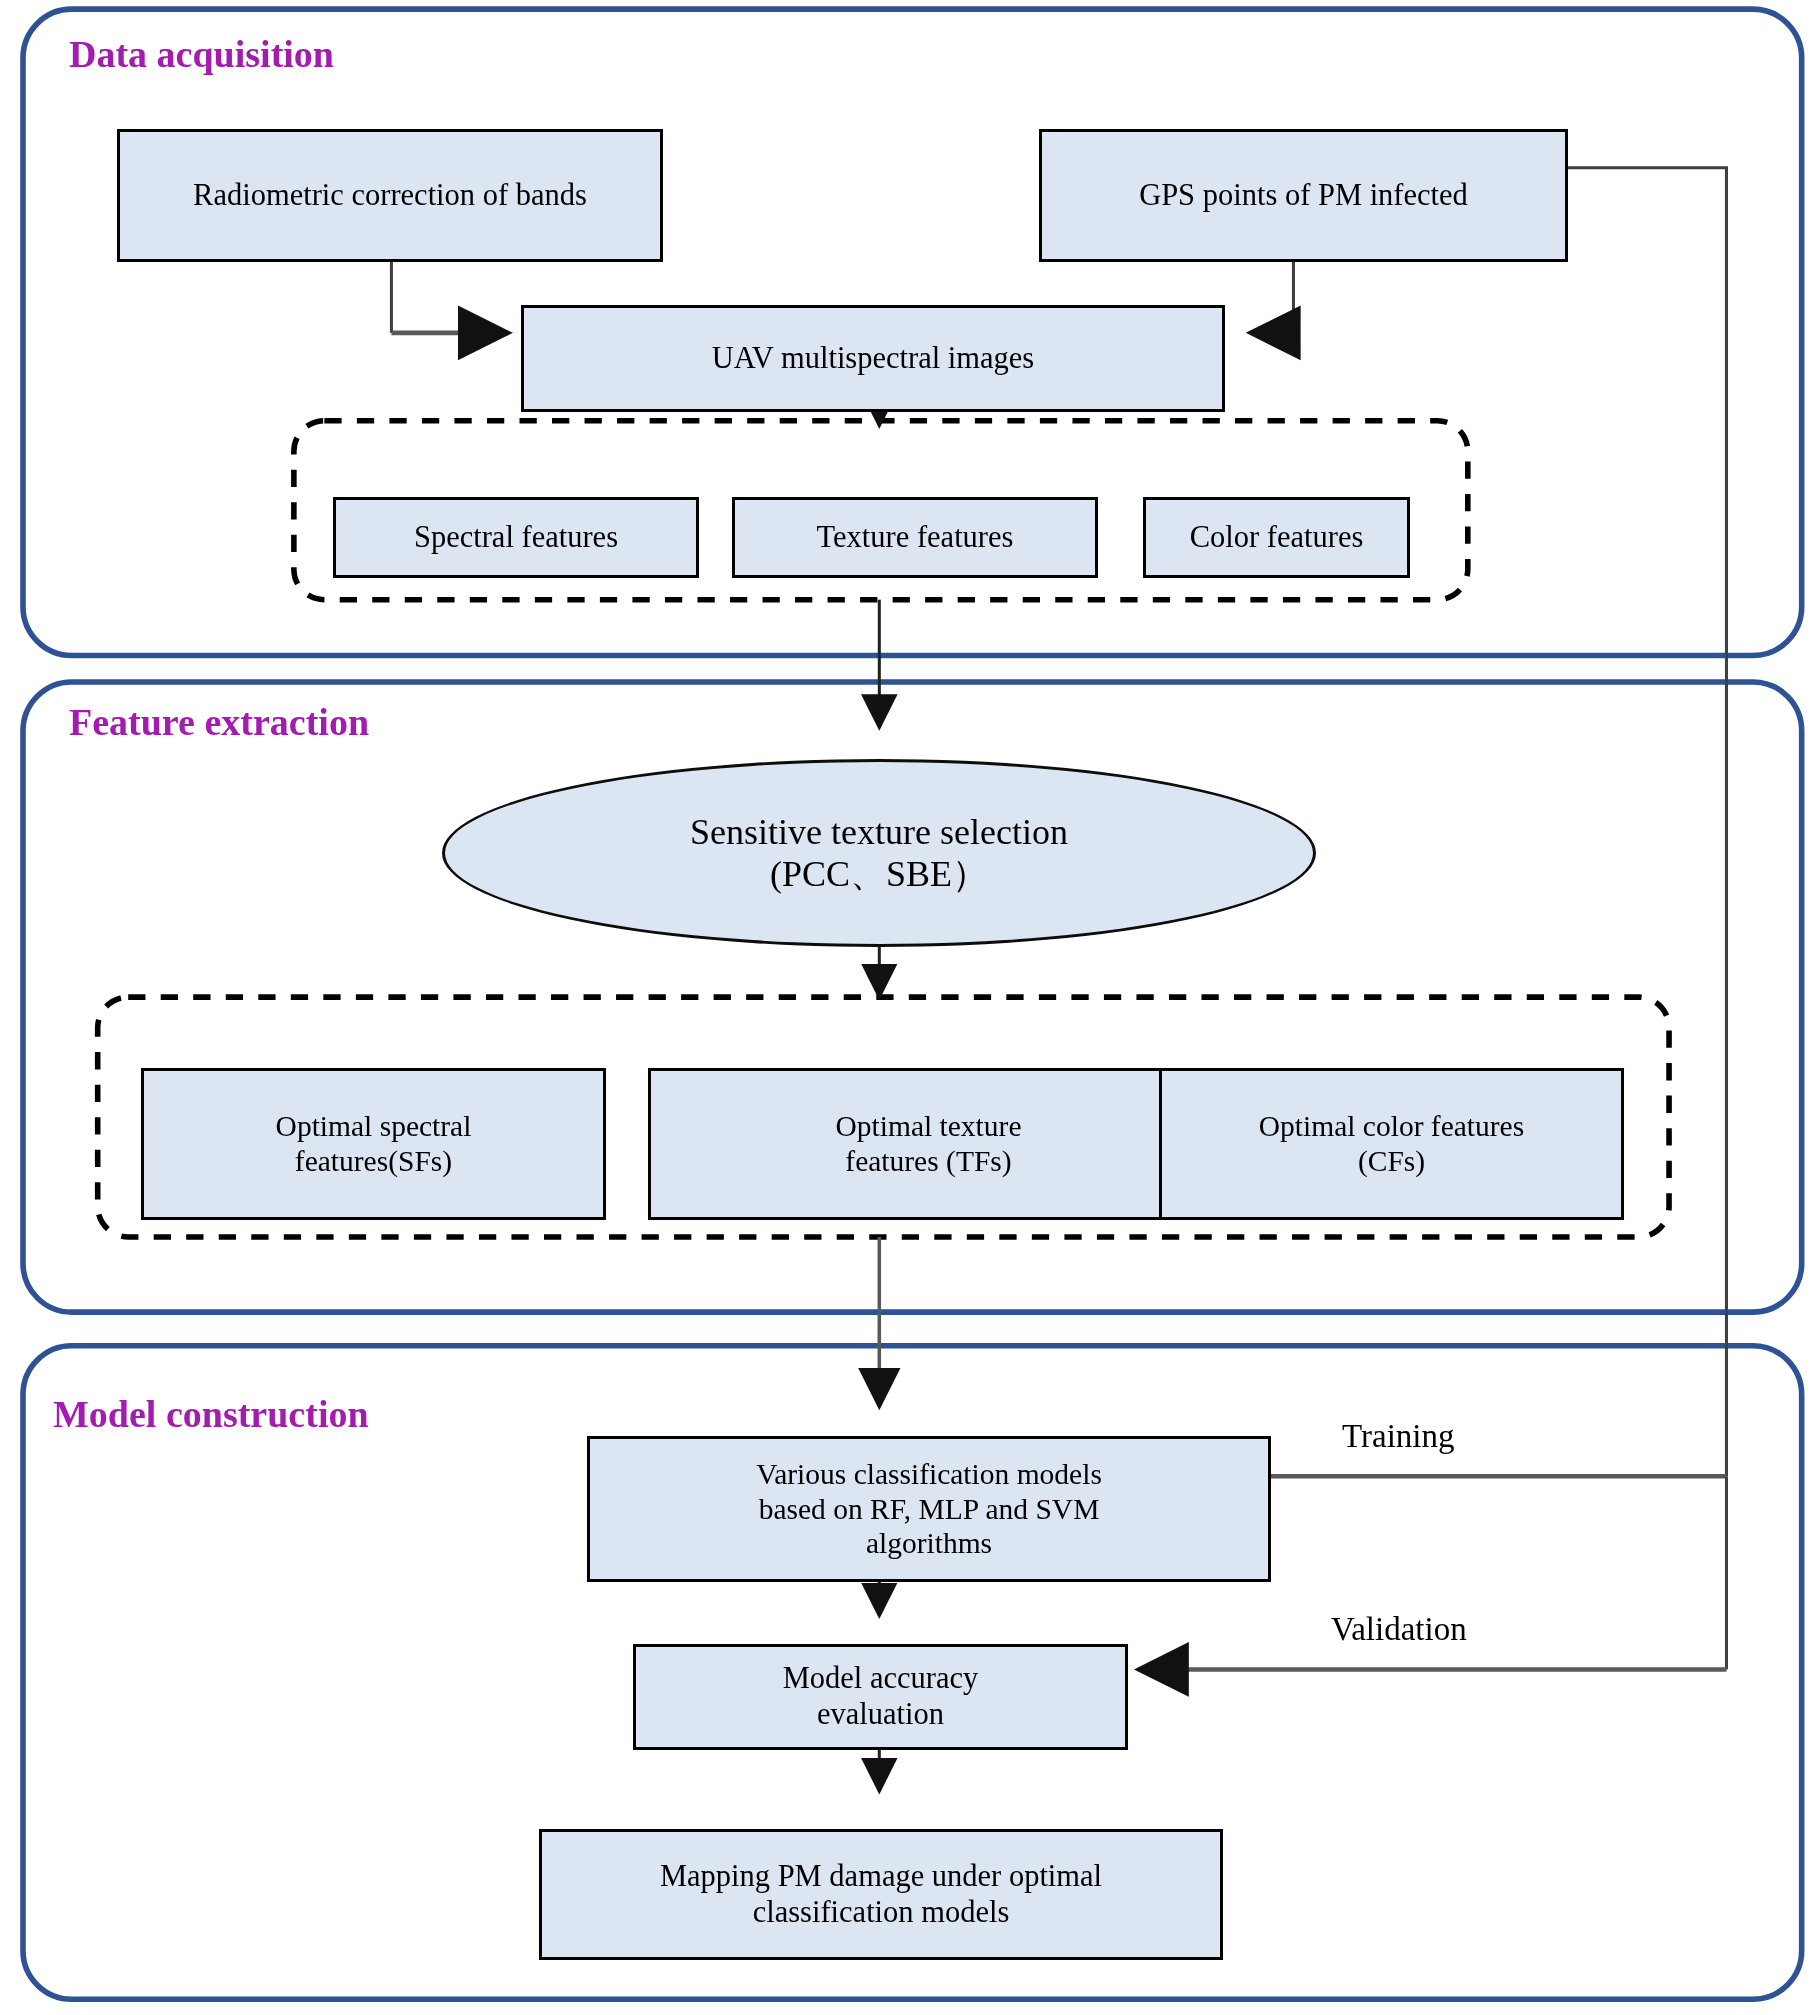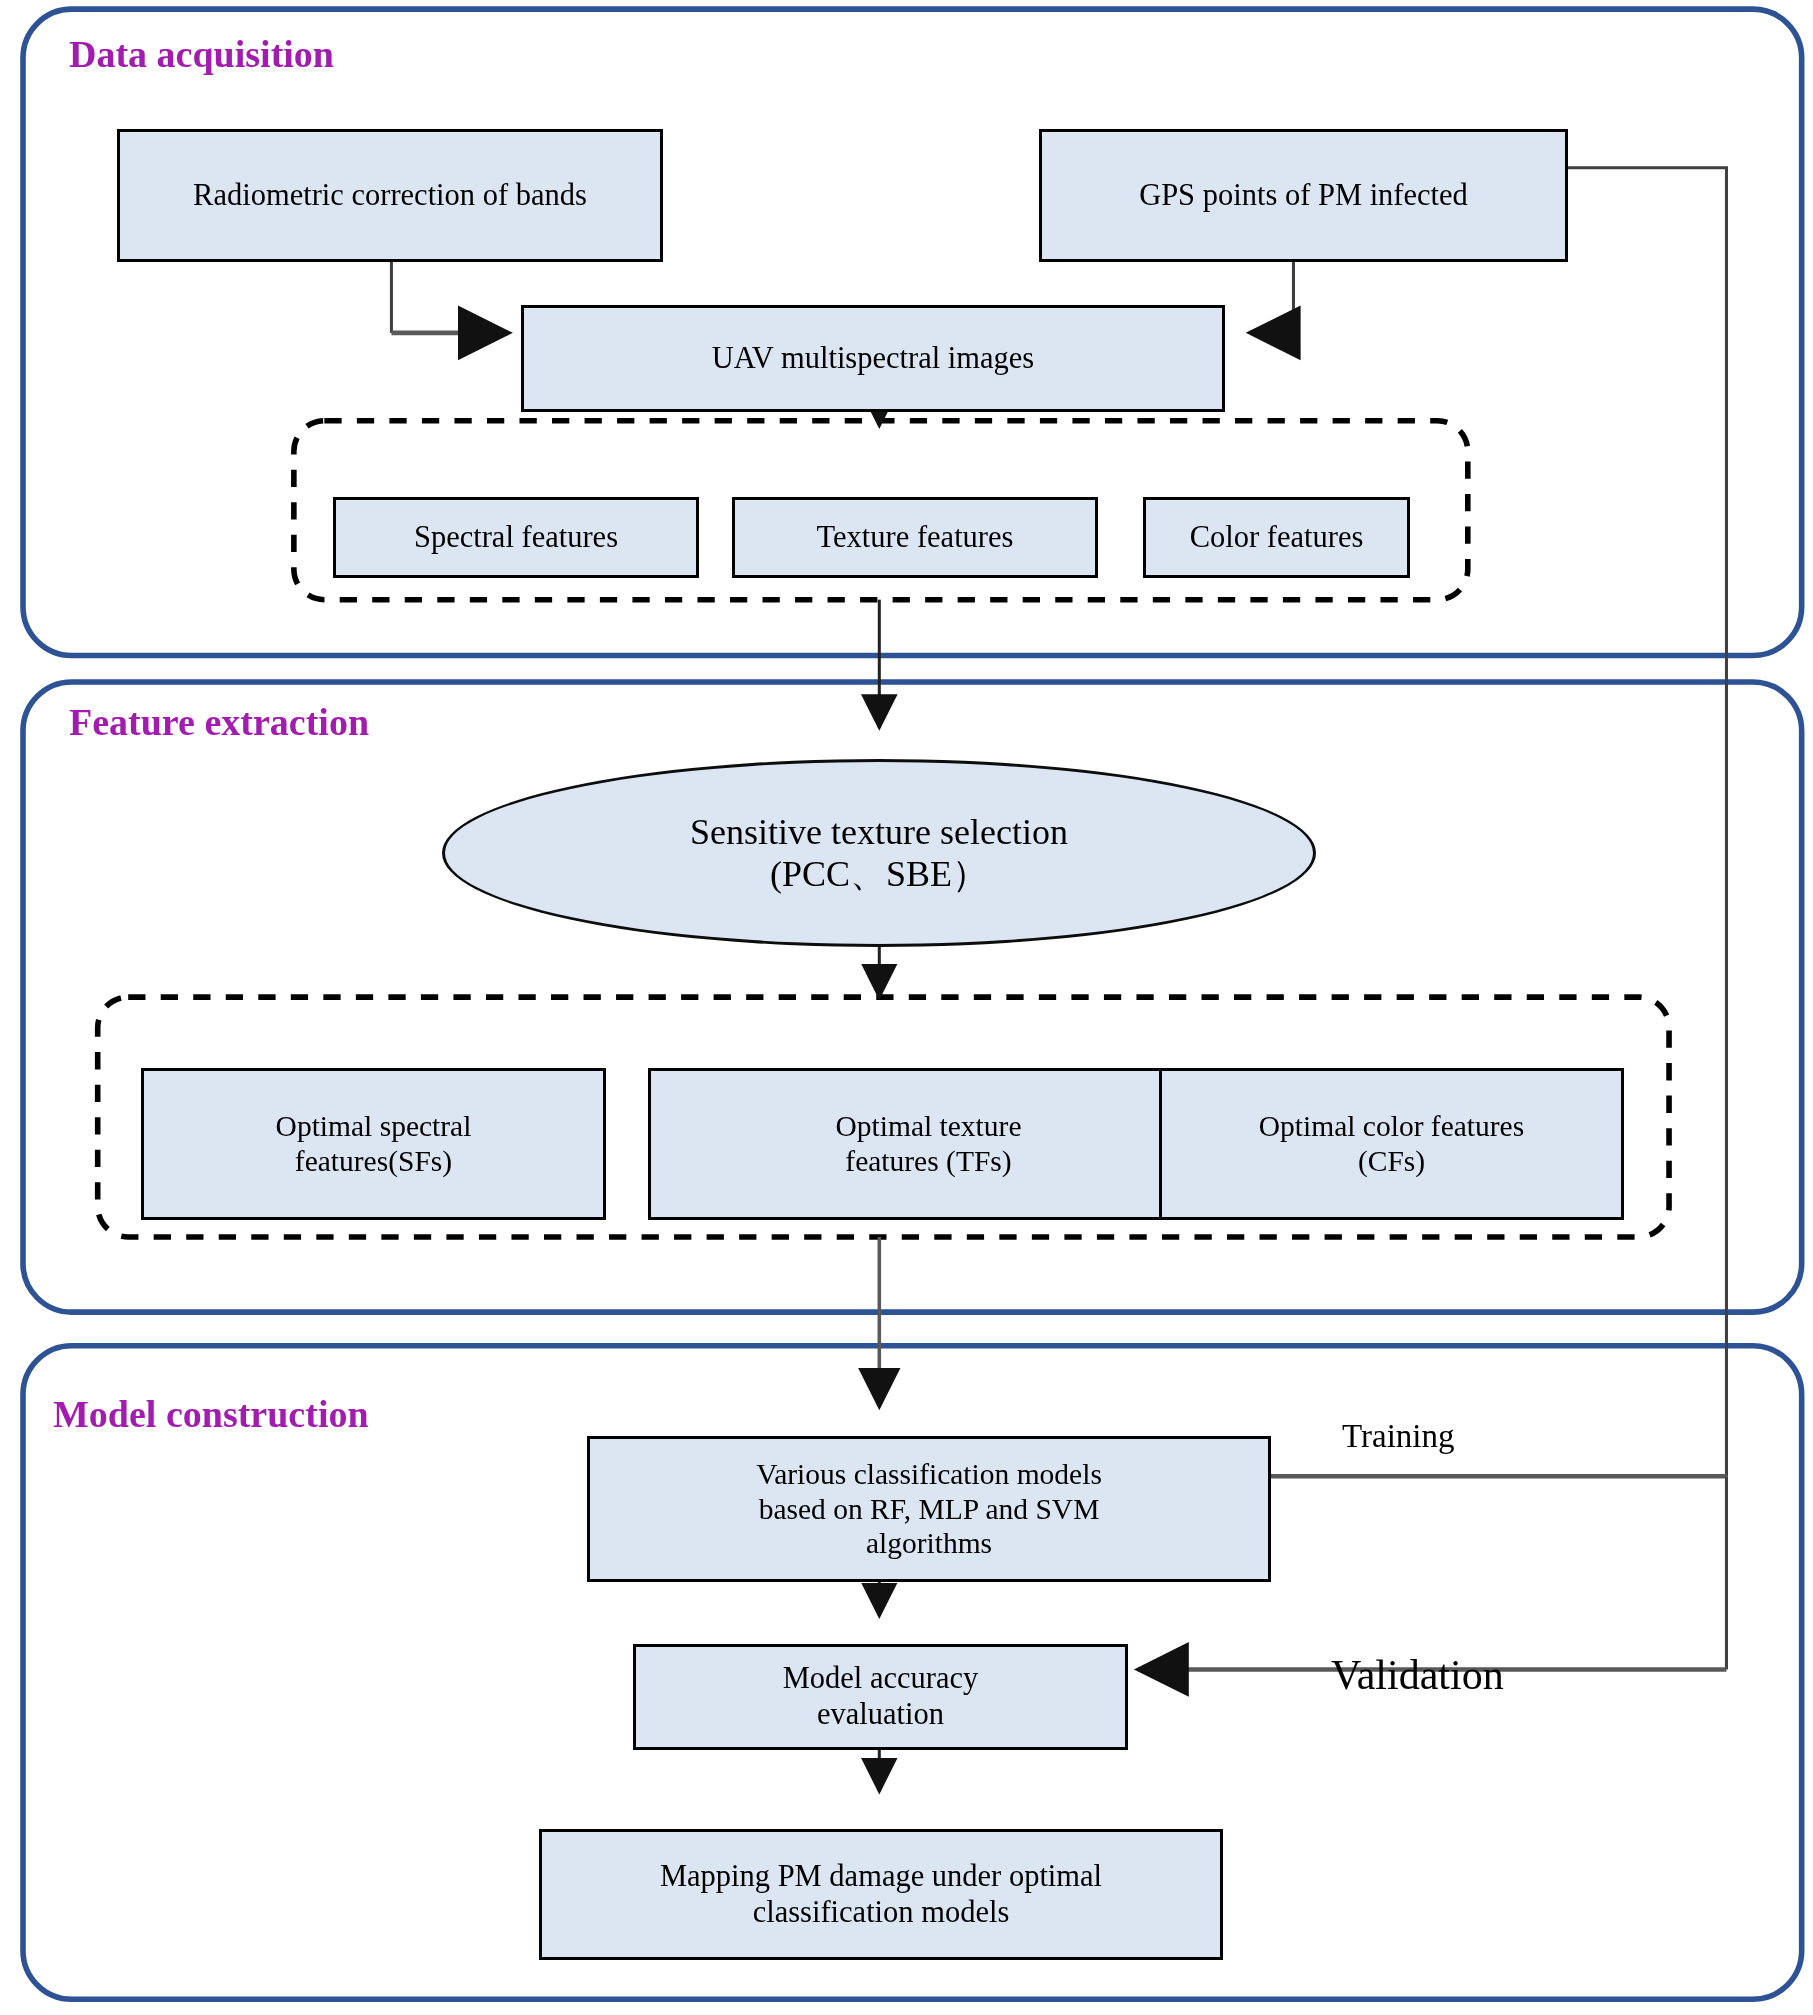--- a/index.html
+++ b/index.html
@@ -147,16 +147,16 @@
 
   <div class="node" style="left:539px; top:1802px; width:684px; height:131px; font-size:30.5px;">
     <div>
       <div>Mapping PM damage under optimal</div>
       <div>classification models</div>
     </div>
   </div>
 
   <div class="edge-label" style="left:1342px; top:1418px; font-size:33px;">Training</div>
 
-  <div class="edge-label" style="left:1331px; top:1611px; font-size:42px;margin-top:40px;">Validation</div>
+  <div class="edge-label" style="left:1331px; top:1611px; font-size:33px;">Validation</div>
 
 </div>
 
 
 </body></html>

